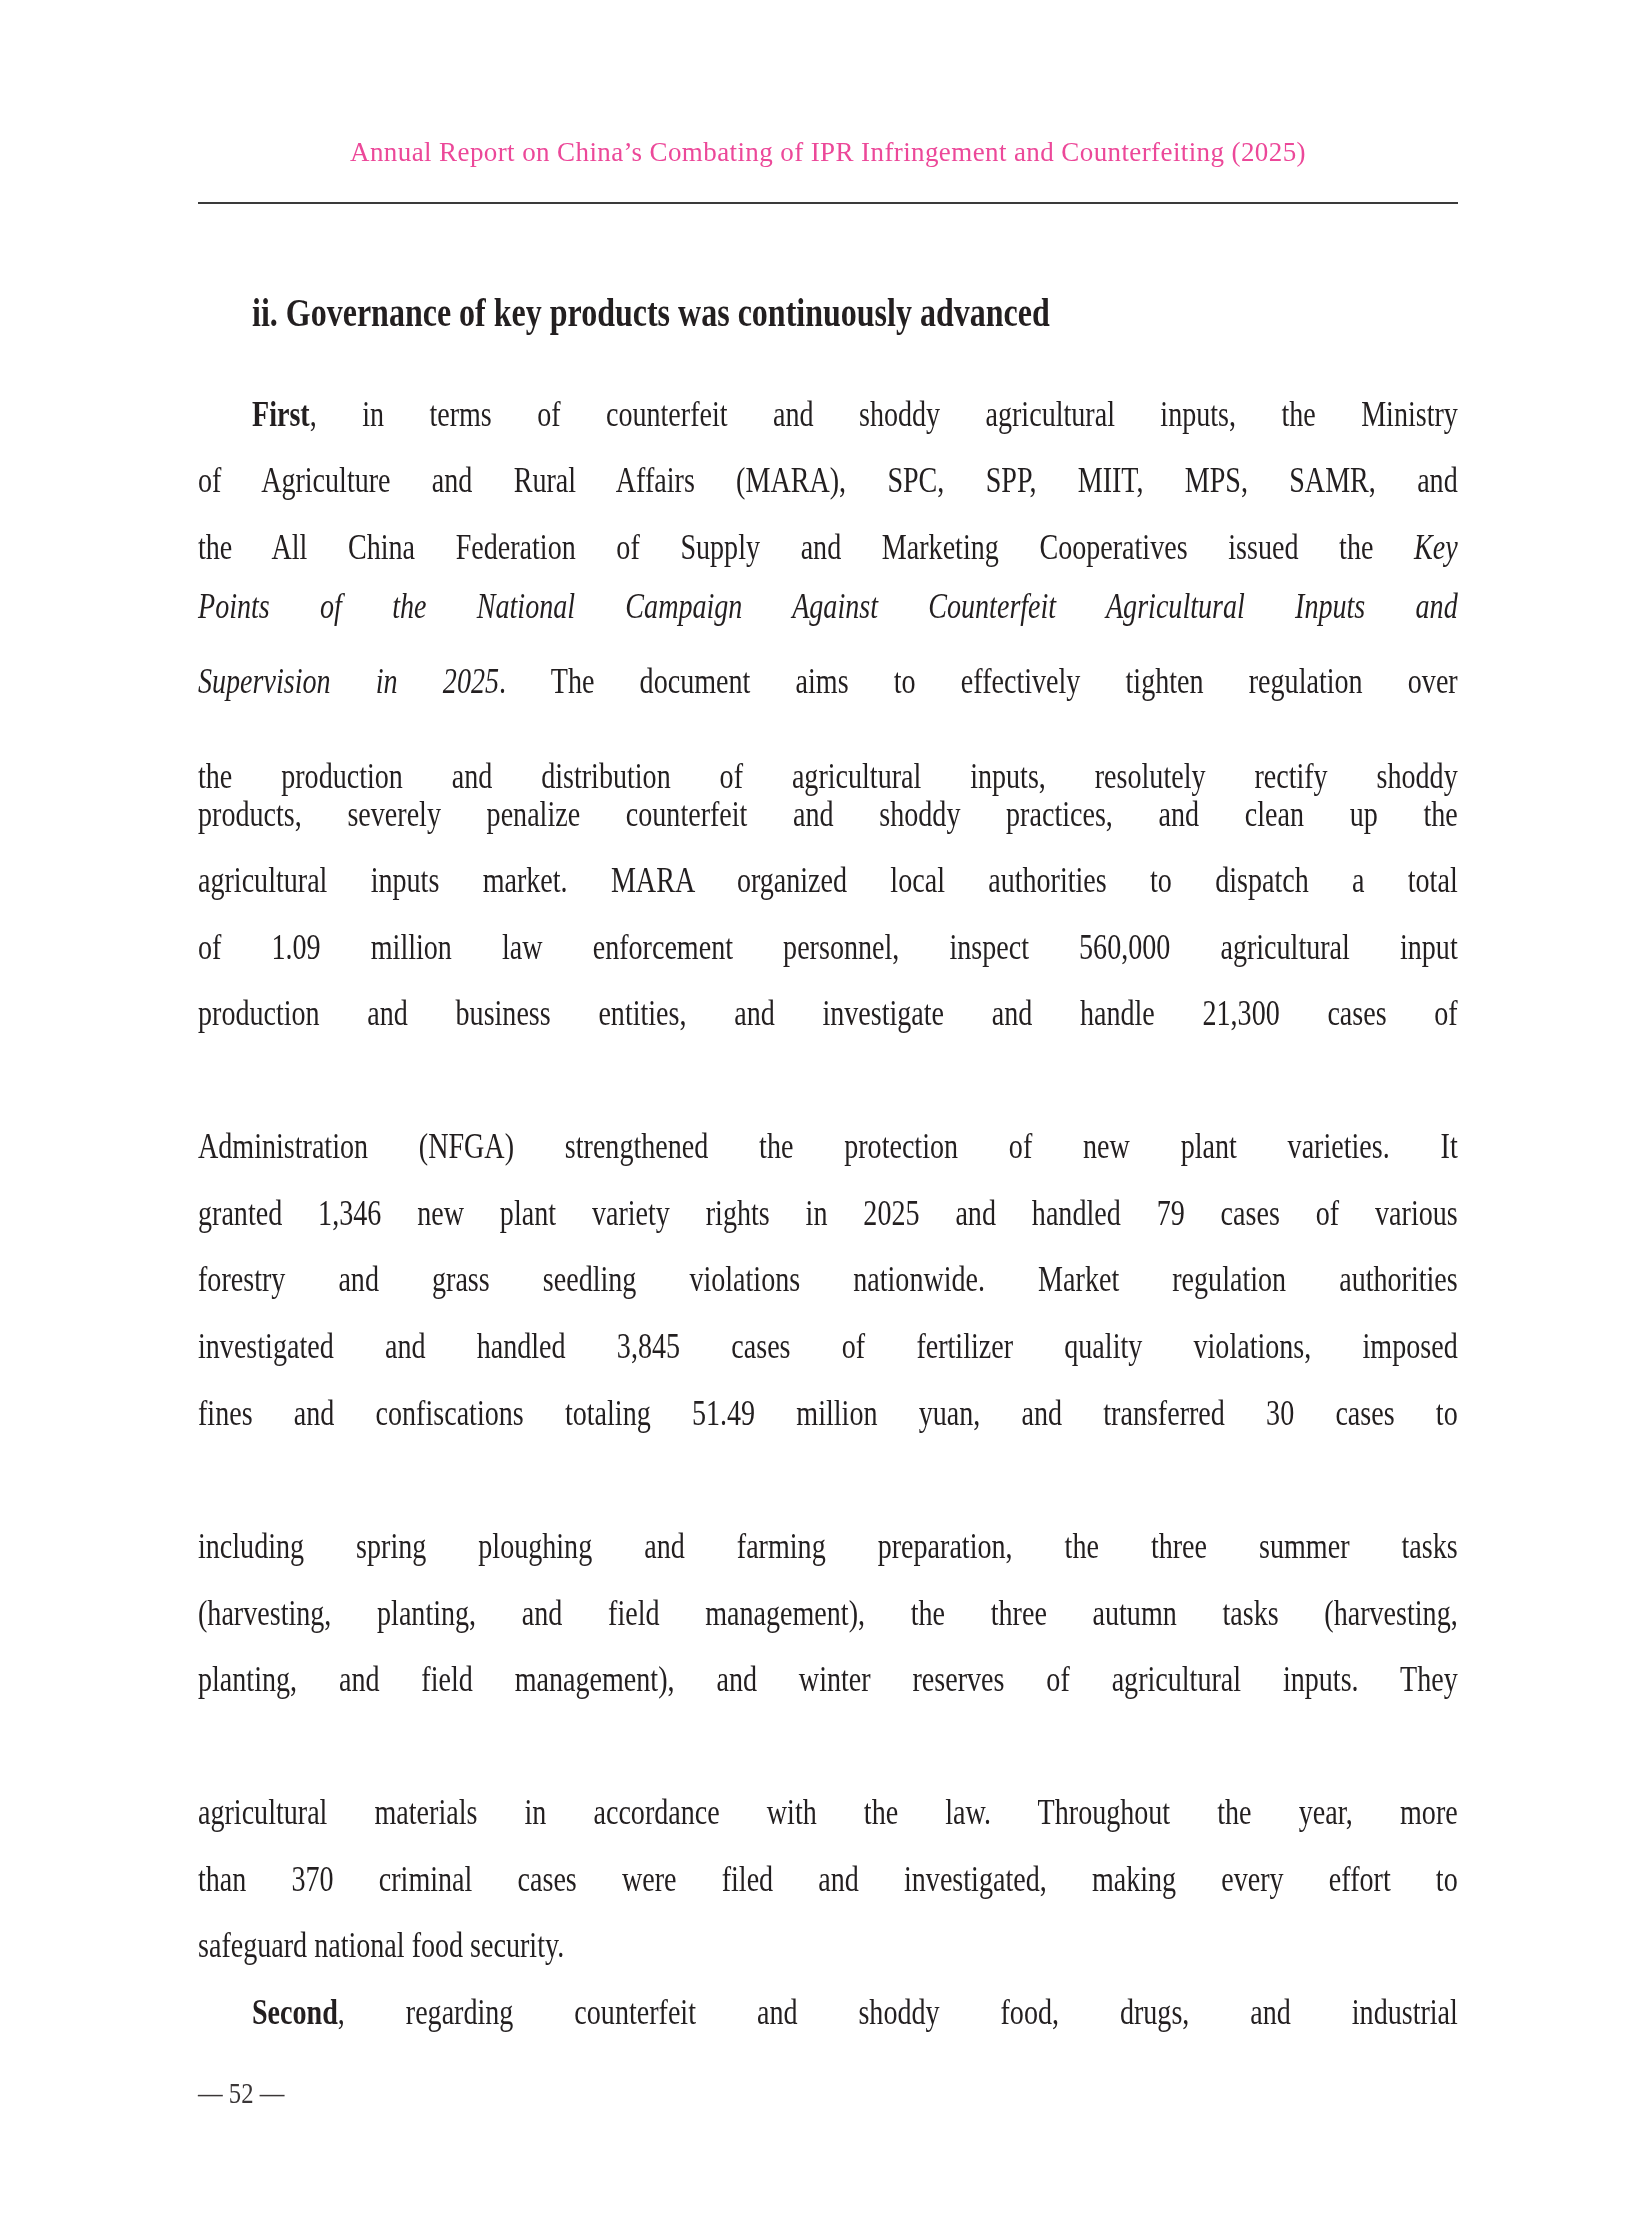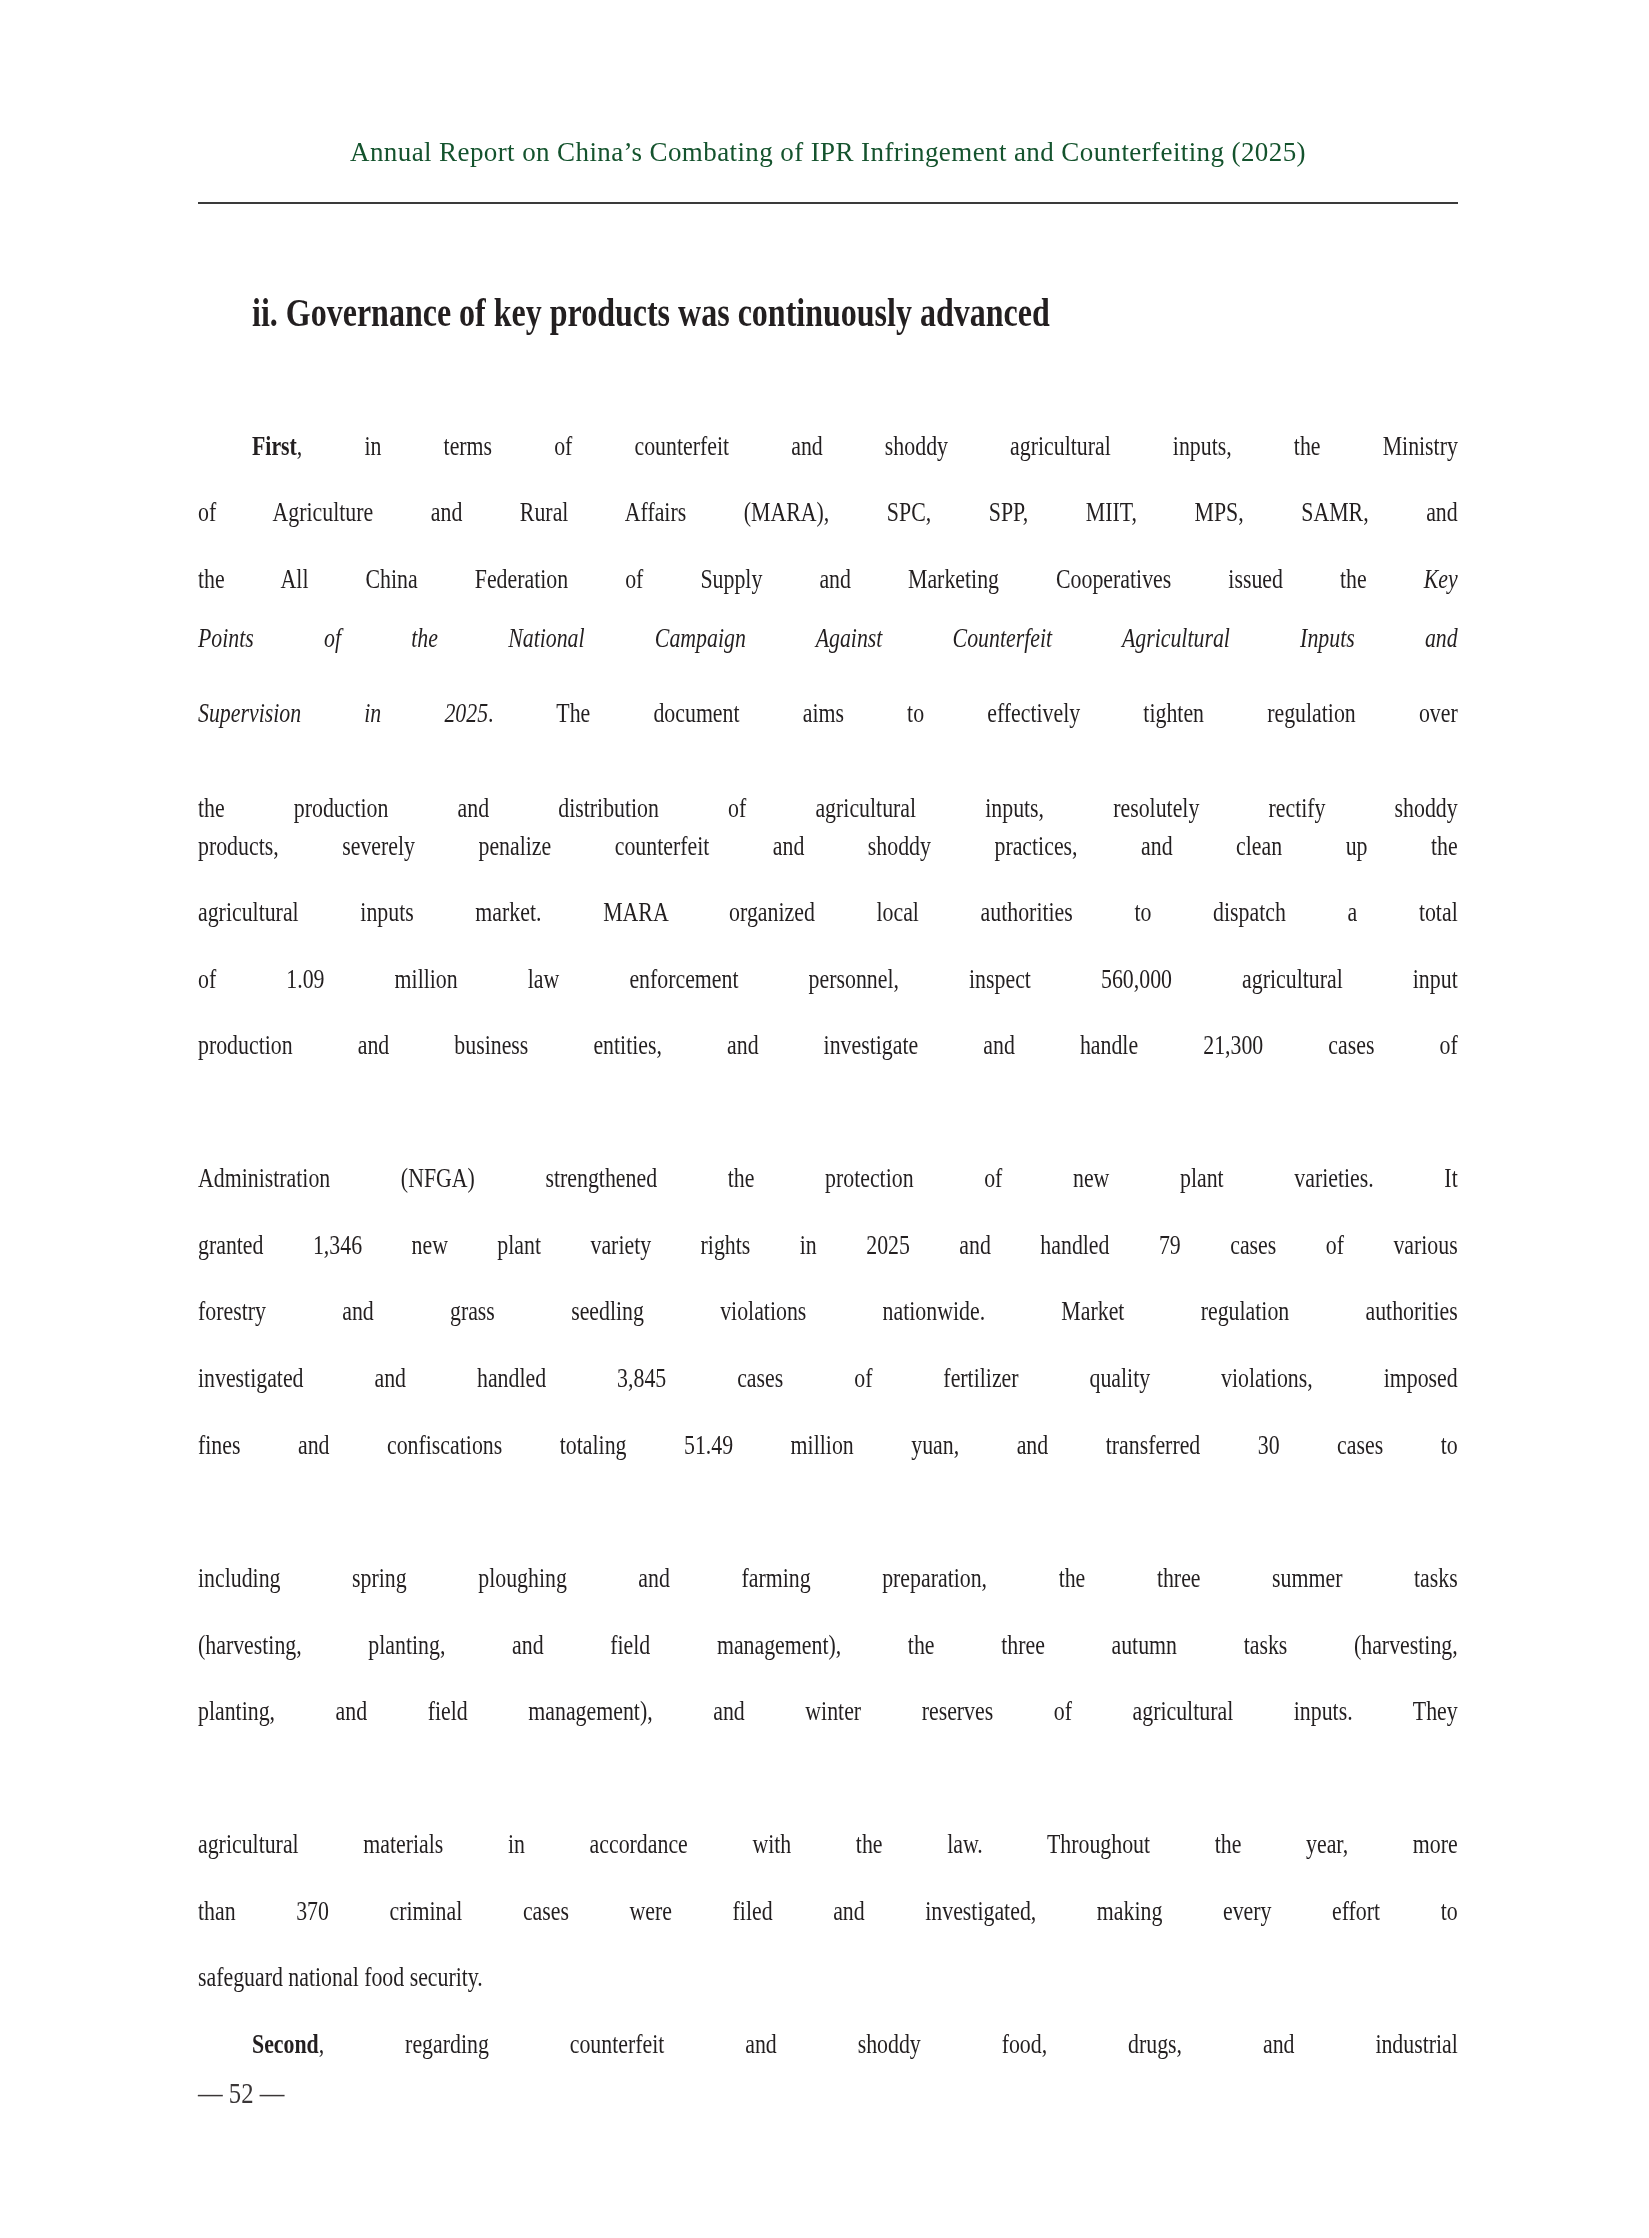--- a/index.html
+++ b/index.html
@@ -1,27 +1,27 @@
 <!DOCTYPE html>
 <html style="font-size:13.7px"><head>
 <meta charset="utf-8">
 <style>
   html, body { margin:0; padding:0; background:#ffffff; }
   body { width:1649px; height:2239px; position:relative; overflow:hidden; color:#231f20; }
   .page { position:absolute; left:0; top:0; width:1649px; height:2239px; background:#fff; }
   .running-header {
     position:absolute; left:198px; width:1260px; top:137px; height:43px;
-    text-align:center; font-family:"Liberation Serif", serif; font-size:27px; color:#14532d;
+    text-align:center; font-family:"Liberation Serif", serif; font-size:27px; color:#ec4899;
     letter-spacing:0.4px;
   }
   .header-rule { position:absolute; left:198px; width:1260px; top:202px; height:0; border-top:2.6px solid #3a3a3a; }
   .line {
     position:absolute; left:198px; width:1260px; height:52px;
-    font-family:"Liberation Serif", serif; font-size:28px; line-height:52px;
-    white-space:nowrap; overflow:visible;margin-top:32px;
+    font-family:"Liberation Serif", serif; font-size:36px; line-height:52px;
+    white-space:nowrap; overflow:visible;
   }
   .line .inner {
     display:block; width:1615px; transform-origin:0 0; transform:scaleX(0.78);
     text-align:justify; text-align-last:justify;
   }
   .line.indent { left:252px; width:1206px; }
   .line.indent .inner { width:1546px; }
   .line.last .inner { text-align-last:left; }
   .heading {
     position:absolute; left:252px; top:285px; height:55px;

